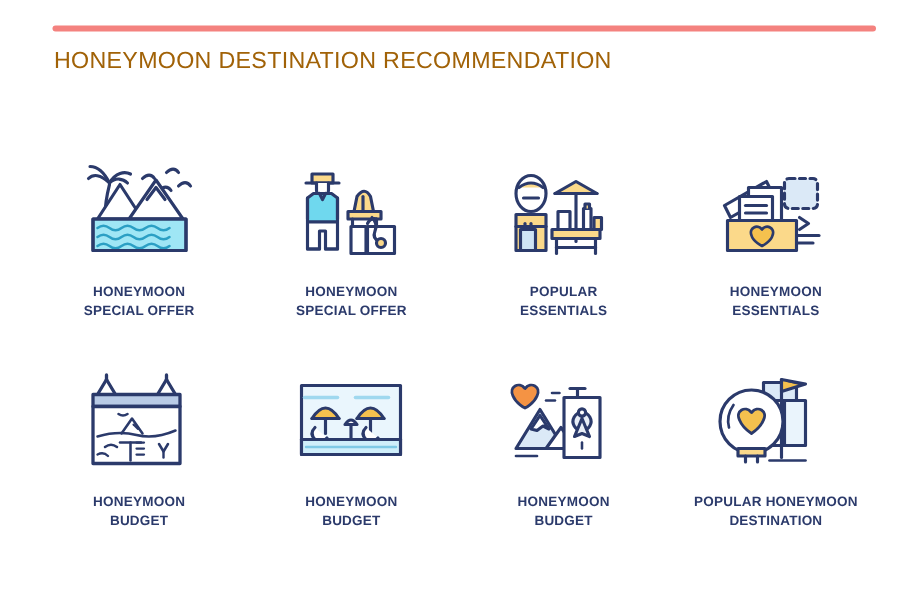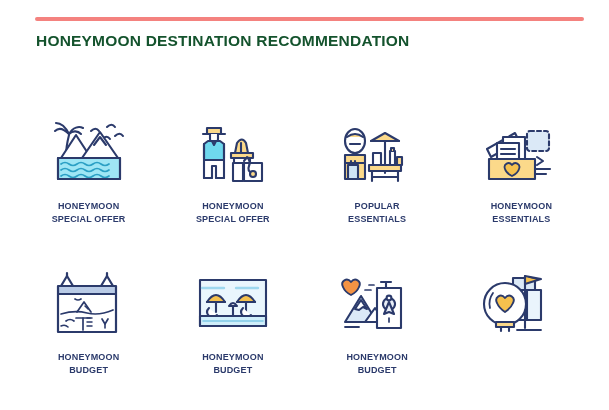--- a/index.html
+++ b/index.html
@@ -30,36 +30,35 @@
     height: 4px;
     background: #f4827f;
     border-radius: 2px;
   }
 
   .page-title {
     position: absolute;
     left: 36px;
     top: 32px;
     font-size: 15.5px;
-    font-weight: bold;
+    font-weight: normal;
     letter-spacing: 0.2px;
-    color: #14532d;
+    color: #a16207;
     white-space: nowrap;
   }
 
   
   .grid {
     position: absolute;
     left: 22px;
-    top: 104px;
+    top: 92px;
     width: 566px;
     display: grid;
     grid-template-columns: repeat(4, 1fr);
     grid-template-rows: 140px 140px;
-    gap: 11px;
   }
 
   .cell {
     display: flex;
     flex-direction: column;
     align-items: center;
     justify-content: flex-start;
     padding-top: 6px;
   }
 
@@ -339,16 +338,18 @@
 
           <path d="M26 32 c-4 -5 -11 -1 -8 5 c2 5 8 9 8 9 c0 0 6 -4 8 -9 c3 -6 -4 -10 -8 -5 z" fill="#f5c14e" stroke="#2b3a6b" stroke-width="1.9"></path>
 
           <path d="M17 56 h18 v5 h-18 z" fill="#fbd98a"></path>
           <path d="M22 61 v4"></path>
           <path d="M30 61 v4"></path>
 
           <path d="M38 64 h24" stroke-width="1.8"></path>
         </svg>
       </div>
+      <div class="cell-label">POPULAR HONEYMOON
+DESTINATION</div>
     </div>
 
   </div>
 </div>
 
 </body></html>

